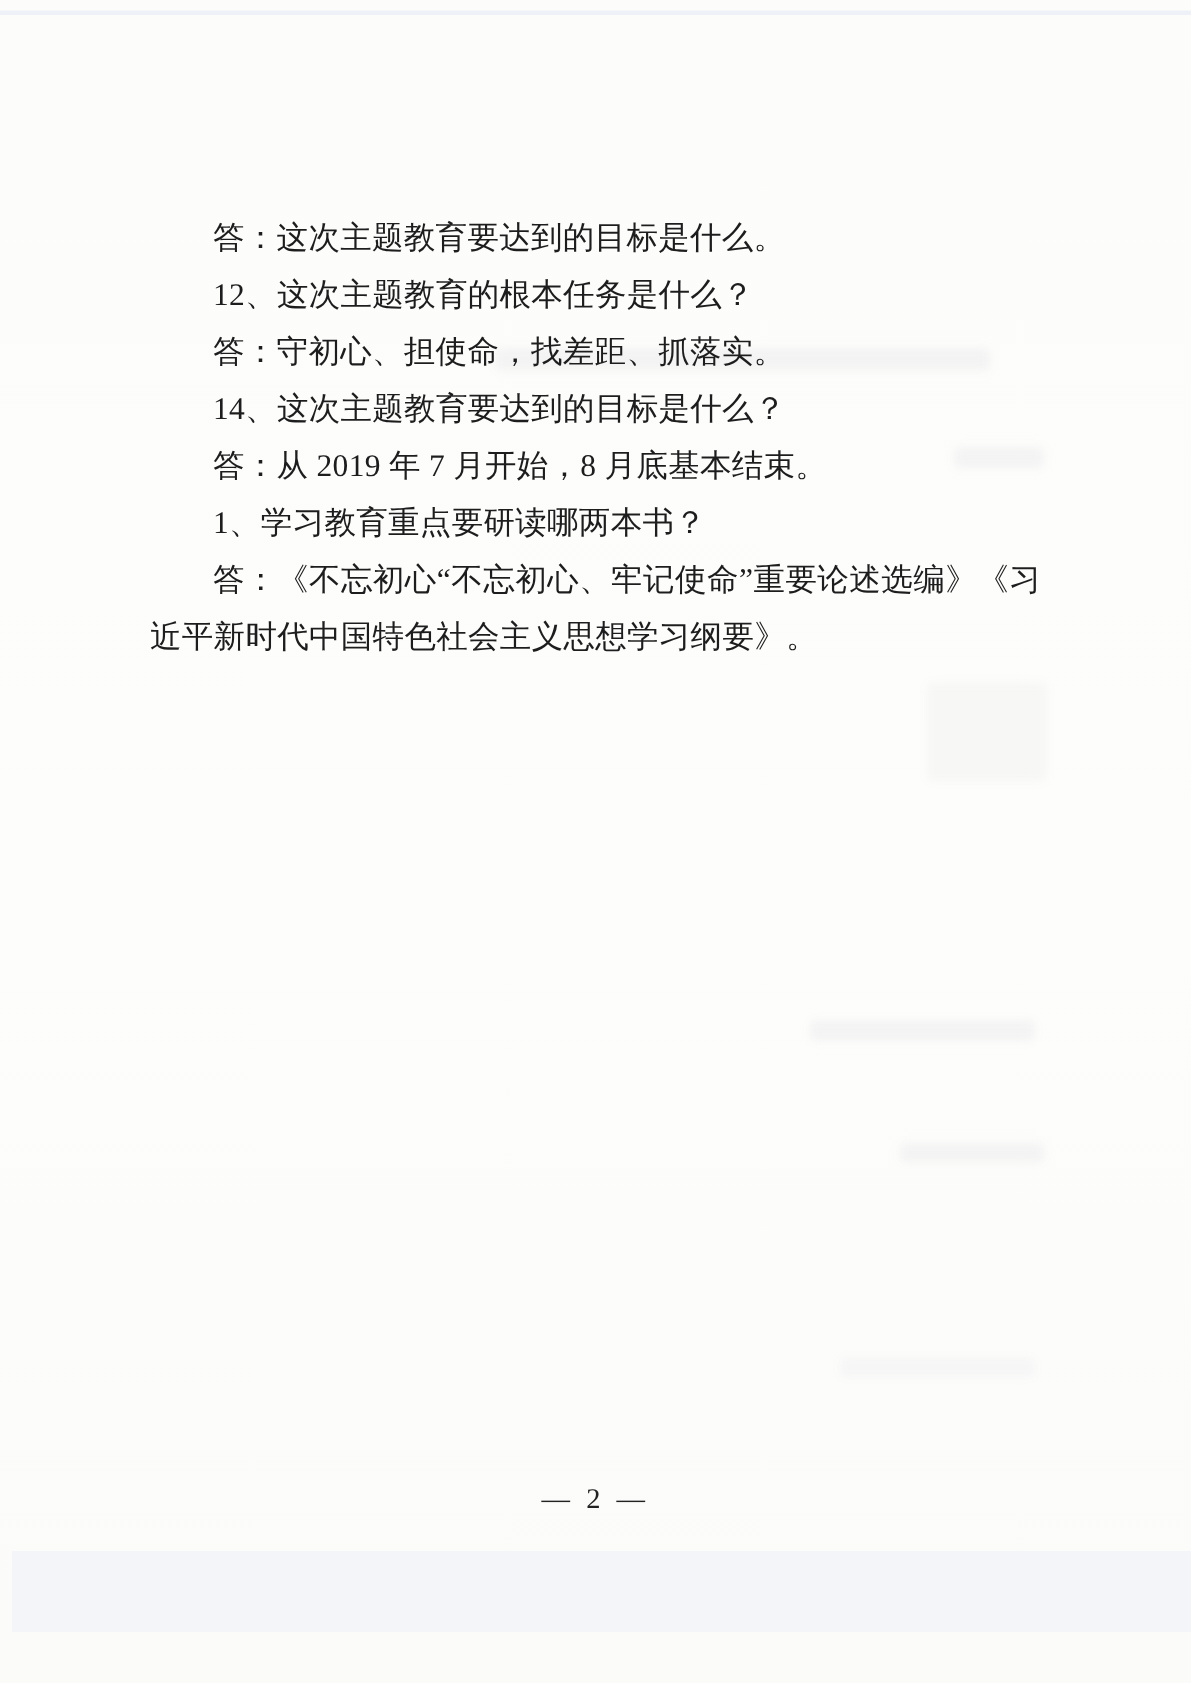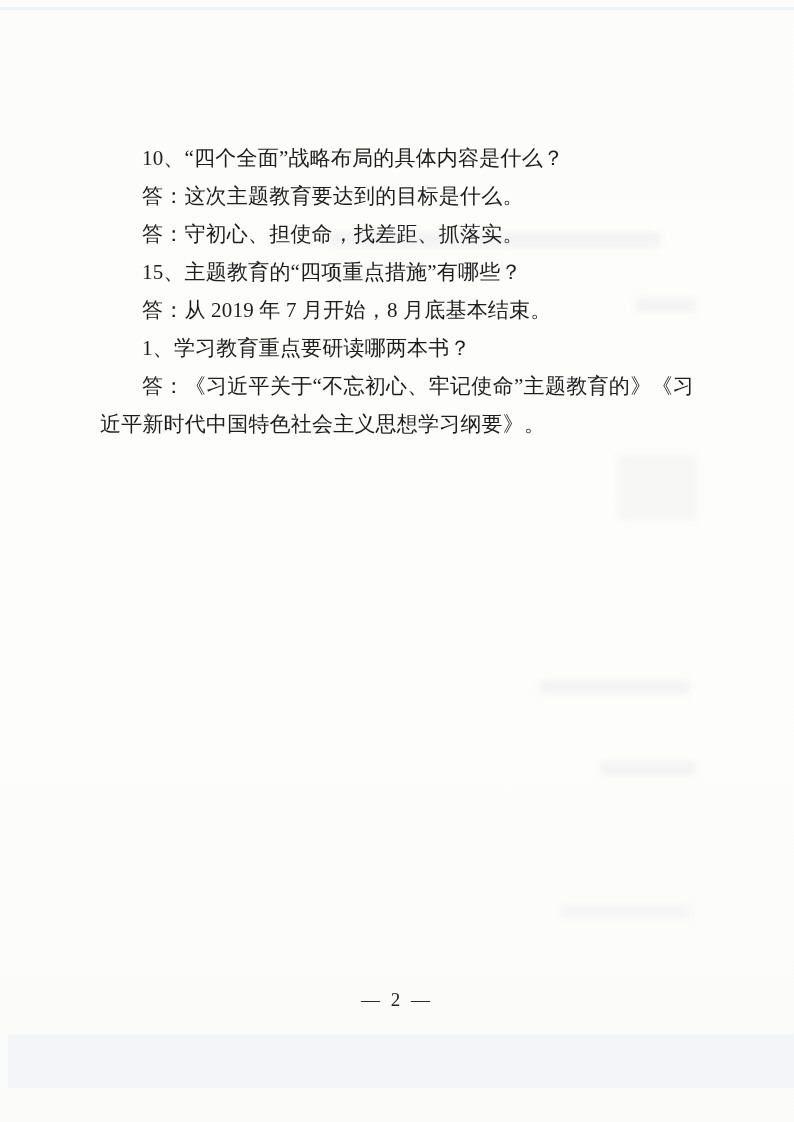--- a/index.html
+++ b/index.html
@@ -73,33 +73,33 @@
   <div class="edge-top"></div>
 
   <div class="smudge s1"></div>
   <div class="smudge s2"></div>
   <div class="smudge s3"></div>
   <div class="smudge s4"></div>
   <div class="smudge s5"></div>
   <div class="smudge s6"></div>
 
   <div class="content">
-    <p class="para">10、“四个全面”战略布局的具体内容是什么？</p>
 
     <p class="para">答：这次主题教育要达到的目标是什么。</p>
 
+    <p class="para">12、这次主题教育的根本任务是什么？</p>
 
     <p class="para">答：守初心、担使命，找差距、抓落实。</p>
 
+    <p class="para">14、这次主题教育要达到的目标是什么？</p>
 
-    <p class="para">15、主题教育的“四项重点措施”有哪些？</p>
 
     <p class="para">答：从 2019 年 7 月开始，8 月底基本结束。</p>
 
     <p class="para">1、学习教育重点要研读哪两本书？</p>
-    <p class="para">答：《习近平关于“不忘初心、牢记使命”主题教育的》《习近平新时代中国特色社会主义思想学习纲要》。</p>
+    <p class="para">答：《不忘初心“不忘初心、牢记使命”重要论述选编》《习近平新时代中国特色社会主义思想学习纲要》。</p>
   </div>
 
   <div class="footer">— 2 —</div>
 
   <div class="band-bottom"></div>
 
 </div>
 
 </body></html>

